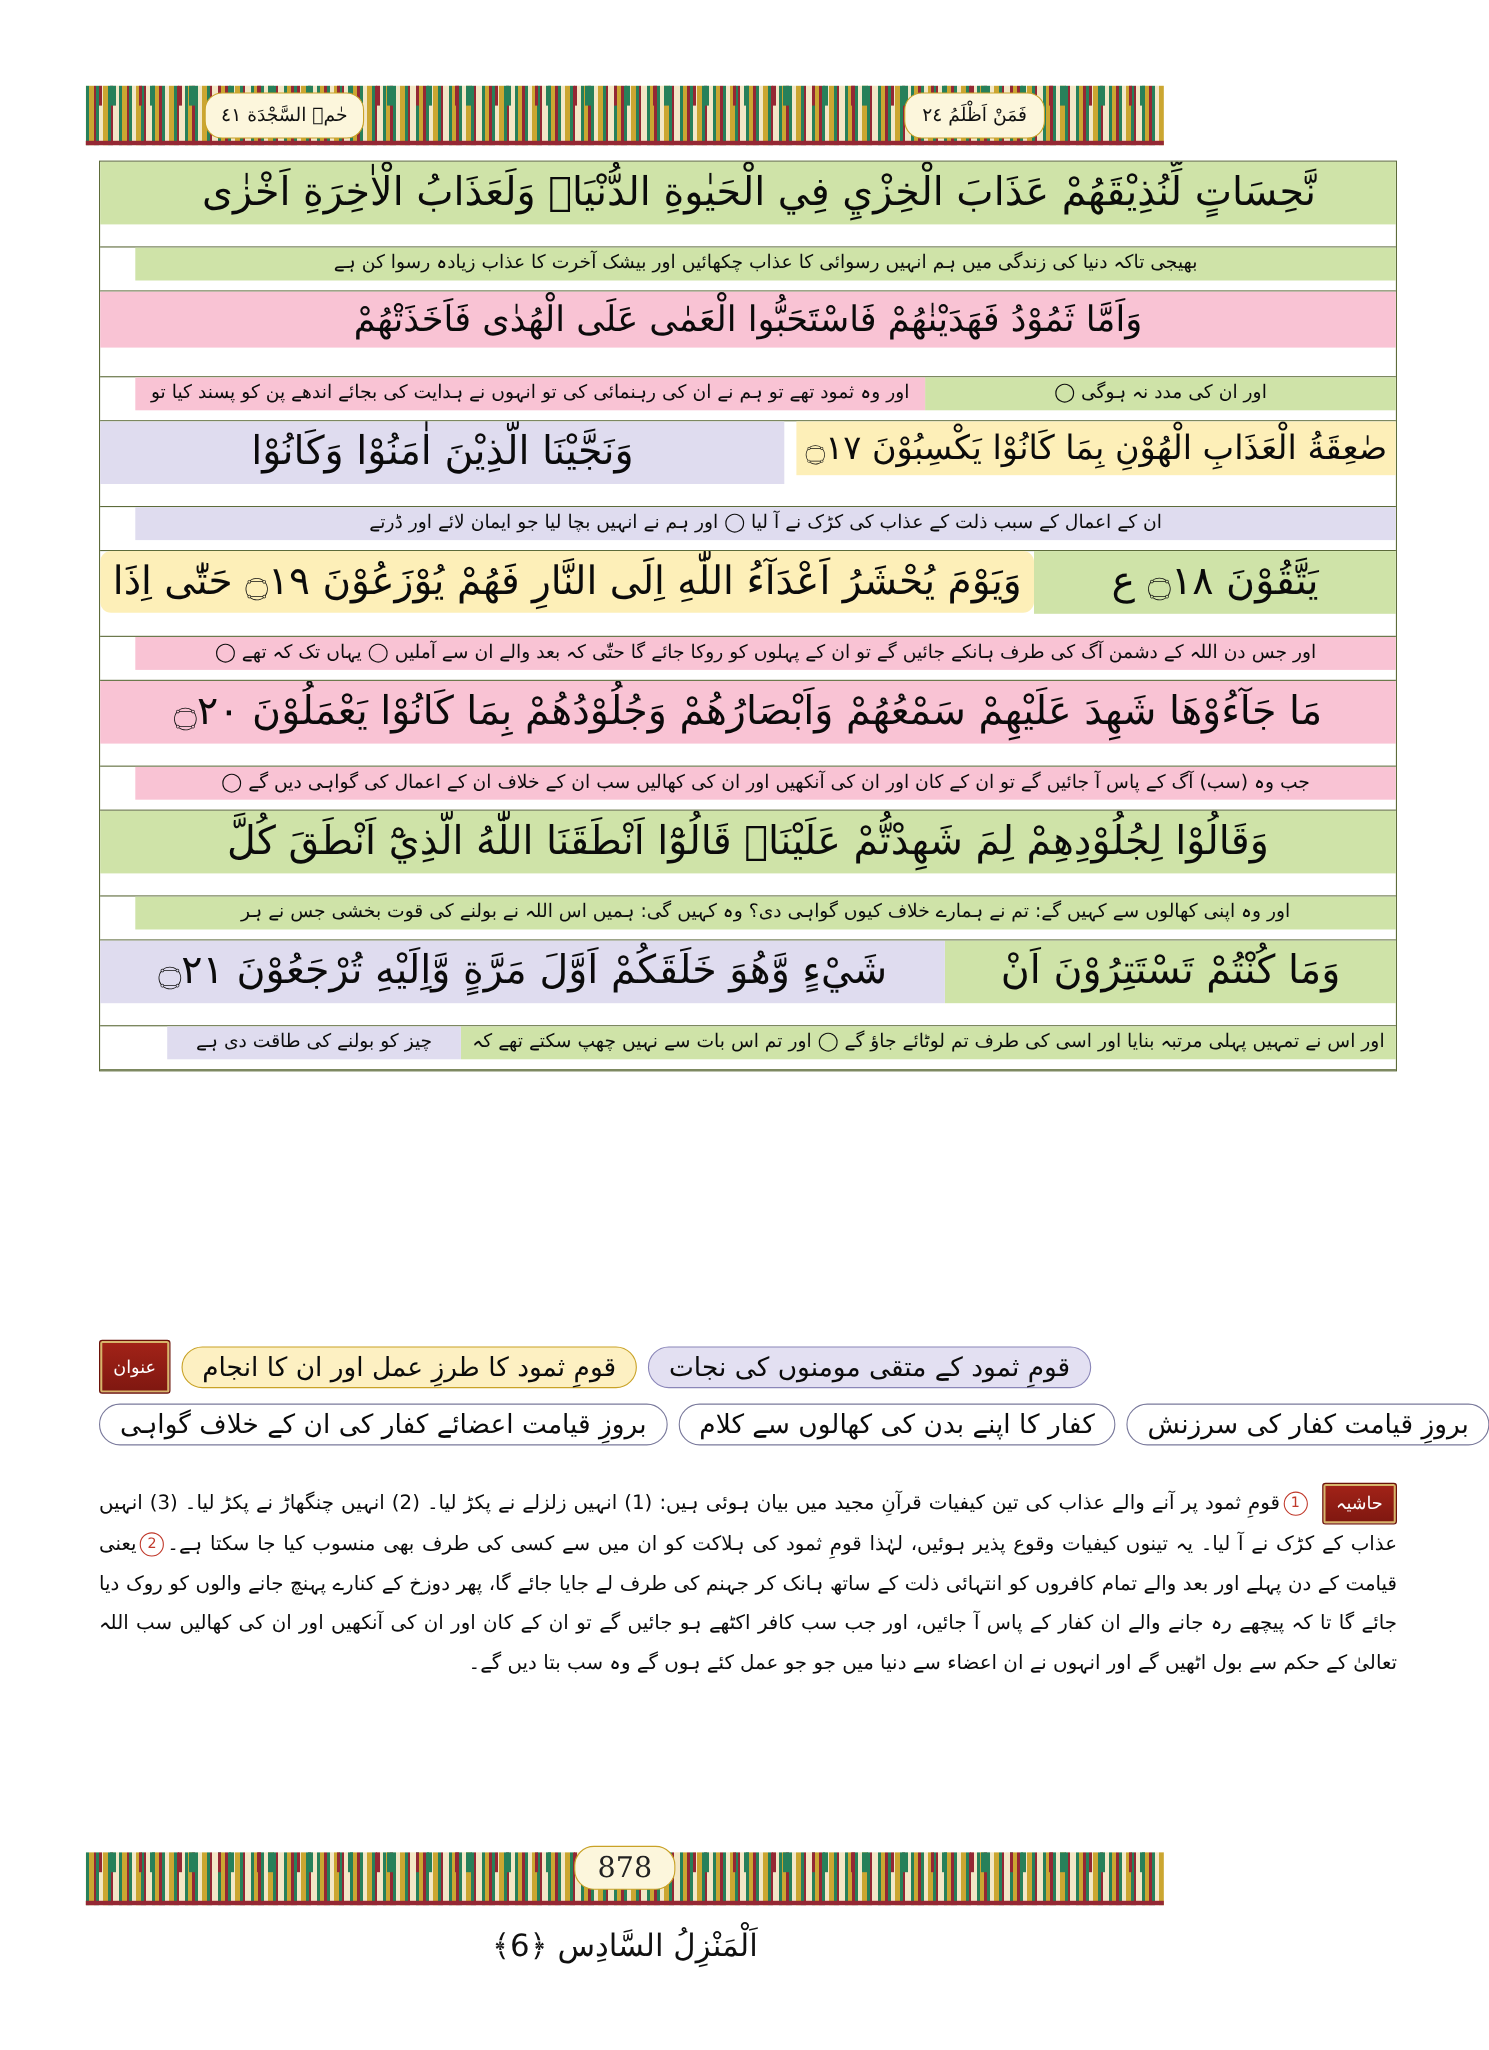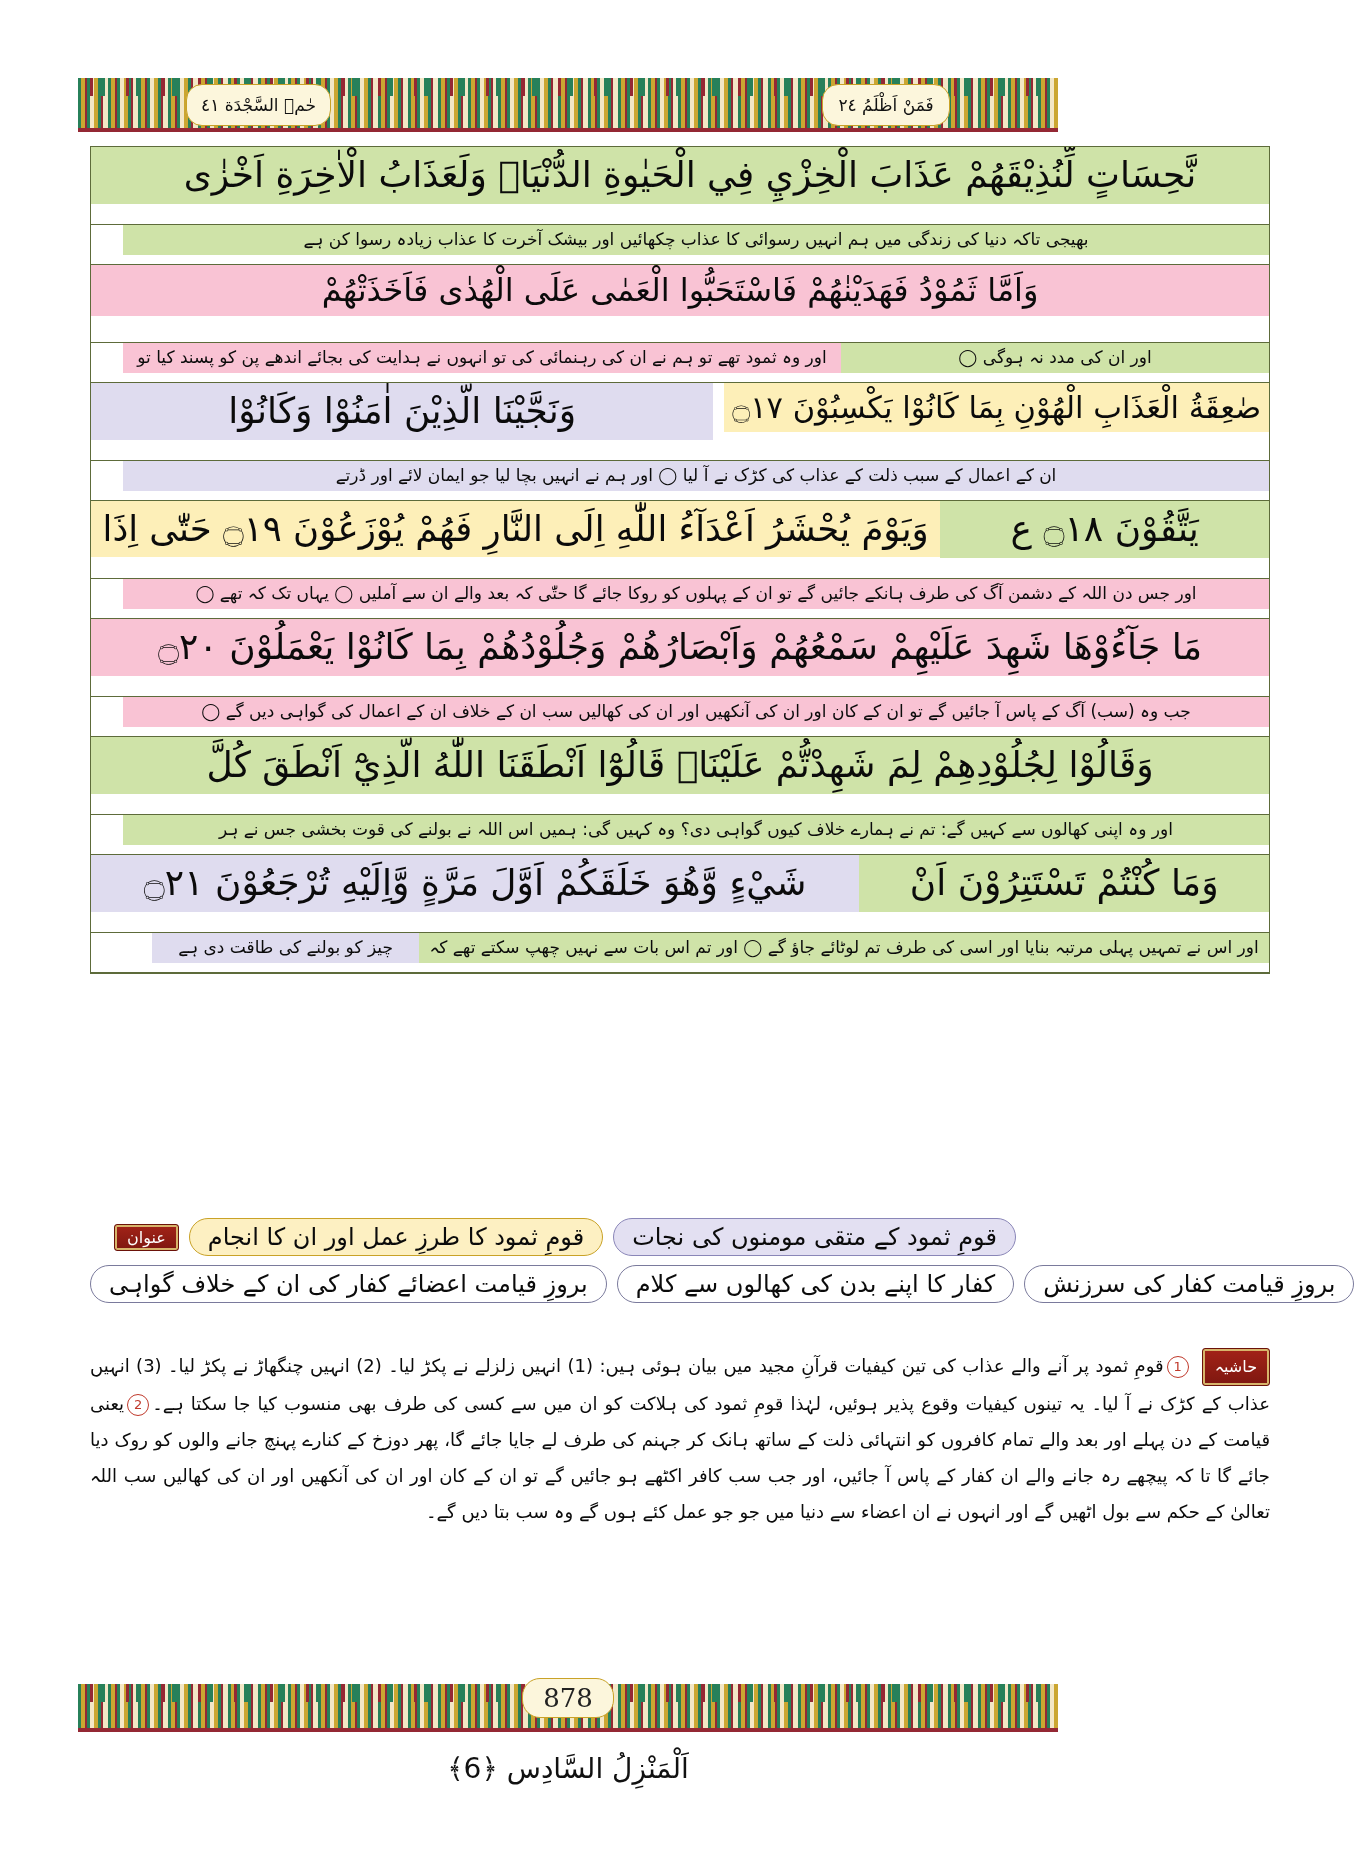--- a/index.html
+++ b/index.html
@@ -188,27 +188,26 @@
     align-items: center;
     justify-content: flex-start;
     gap: 10px;
     margin-bottom: 9px;
   }
   .topic-tag {
     background: linear-gradient(#a32318, #7e1710);
     color: #fff;
     border: 1px solid #6b1209;
     border-radius: 3px;
-    padding: 3px 12px;
+    padding: 14px 12px;
     font-size: 16px;
     direction: rtl;
     font-family: "DejaVu Sans", "Liberation Sans", sans-serif;
     white-space: nowrap;
     box-shadow: 0 0 0 2px #d7b56b inset;
-    margin-left: 24px;
   }
   .bubble {
     border: 1.3px solid #6b6b9a;
     border-radius: 999px;
     padding: 4px 18px;
     font-size: 24px;
     direction: rtl;
     white-space: nowrap;
     font-family: "DejaVu Sans", "Liberation Sans", sans-serif;
     color: #0b0b0b;
@@ -299,21 +298,21 @@
         <div class="seg" style="background: rgb(253, 239, 184); flex: 42 1 0%;">
           <div class="arabic-text" style="font-size: 30.5px;">صٰعِقَةُ الْعَذَابِ الْهُوْنِ بِمَا كَانُوْا يَكْسِبُوْنَ ۝۱۷</div>
         </div>
       </div>
       <div class="trans-row">
         <div class="seg" style="background: rgb(223, 220, 239); flex: 90 1 0%;">
           <div class="urdu-text">ان کے اعمال کے سبب ذلت کے عذاب کی کڑک نے آ لیا ◯ اور ہم نے انہیں بچا لیا جو ایمان لائے اور ڈرتے</div>
         </div>
       </div>
       <div class="verse-row" style="min-height: 78px;">
-        <div class="seg" style="background: rgb(253, 239, 184); flex: 62 1 0%;">
+        <div class="seg" style="background: rgb(253, 239, 184); flex: 62 1 0%; border-radius: 10px;">
           <div class="arabic-text" style="font-size: 35.5px;">وَيَوْمَ يُحْشَرُ اَعْدَآءُ اللّٰهِ اِلَى النَّارِ فَهُمْ يُوْزَعُوْنَ ۝۱۹ حَتّٰى اِذَا</div>
         </div>
         <div class="seg" style="background: rgb(207, 227, 168); flex: 24 1 0%;">
           <div class="arabic-text">يَتَّقُوْنَ ۝۱۸ ع</div>
         </div>
       </div>
       <div class="trans-row">
         <div class="seg" style="background: rgb(249, 195, 212); flex: 90 1 0%;">
           <div class="urdu-text">اور جس دن اللہ کے دشمن آگ کی طرف ہانکے جائیں گے تو ان کے پہلوں کو روکا جائے گا حتّٰی کہ بعد والے ان سے آملیں ◯ یہاں تک کہ تھے ◯</div>
         </div>

